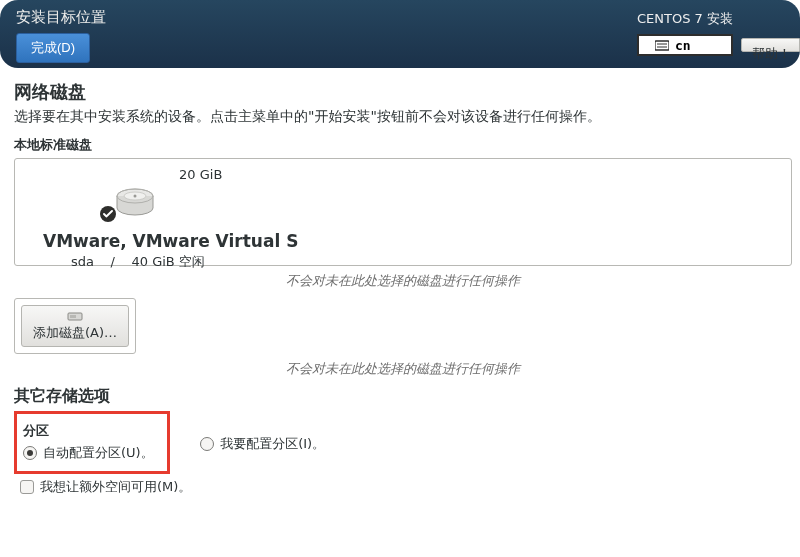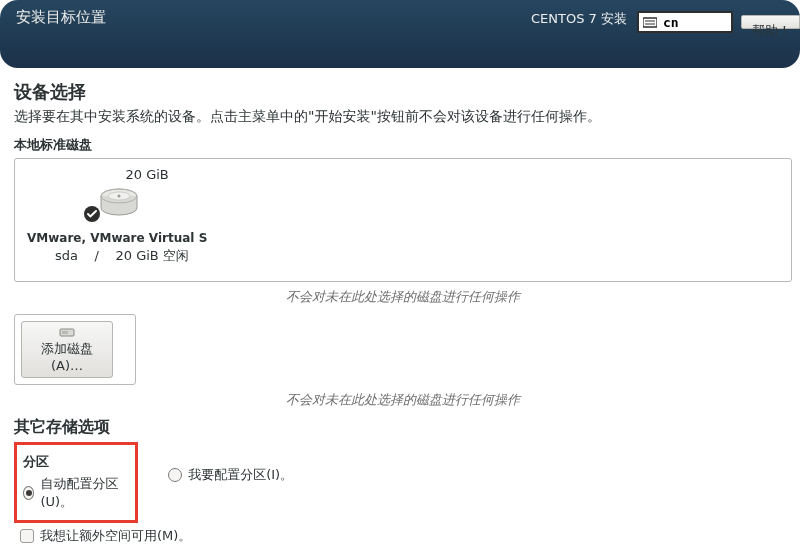--- a/index.html
+++ b/index.html
@@ -37,38 +37,39 @@
     padding: 5px 14px;
     font-size: 13px;
     cursor: pointer;
   }
   .top-right {
     position: absolute;
     right: 0;
     top: 10px;
     text-align: right;
     display: flex;
-    align-items: center;
+    flex-direction: column;
+    align-items: flex-start;
   }
   .installer-name {
     color: #eeeeee;
     font-size: 13px;
     padding-right: 10px;
     margin-bottom: 6px;
   }
   .lang-help-row {
     display: flex;
     align-items: center;
   }
   .lang-box {
     background: #fff;
     border: 2px solid #2d2d2d;
     display: inline-flex;
     align-items: center;
-    padding: 1px 4px;
+    padding: 1px 16px;
     margin-right: 8px;
     height: 22px;
     min-width: 96px;
   }
   .lang-box .kb-icon {
     width: 14px;
     height: 12px;
     margin-right: 6px;
     display: inline-block;
   }
@@ -104,23 +105,23 @@
   .sub-heading {
     font-size: 13px;
     font-weight: bold;
     margin-top: 4px;
     margin-bottom: 4px;
   }
   .disk-panel {
     border: 1px solid #b8b8b4;
     border-radius: 3px;
     background: #fff;
-    height: 124px;
+    height: 108px;
     margin-bottom: 2px;
-    padding: 8px 12px;
+    padding: 8px 28px;
     position: relative;
   }
   .disk-tile {
     display: inline-block;
     text-align: center;
   }
   .disk-capacity {
     font-size: 13px;
     margin-bottom: 4px;
     padding-left: 60px;
@@ -130,21 +131,21 @@
     align-items: center;
     padding-left: 70px;
   }
   .disk-svg { width: 44px; height: 36px; }
   .disk-check {
     position: absolute;
     margin-left: -14px;
     margin-top: 20px;
   }
   .disk-name {
-    font-size: 12px;
+    font-size: 17px;
     font-weight: bold;
     margin-top: 6px;
     text-align: left;
   }
   .disk-sub {
     font-size: 13px;
     color: #2e3436;
     margin-top: 2px;
     text-align: left;
     padding-left: 28px;
@@ -163,34 +164,34 @@
     margin-bottom: 2px;
     width: 122px;
   }
   .add-disk-btn {
     background: linear-gradient(#f7f7f6, #e1e0dd);
     border: 1px solid #b5b5b1;
     border-radius: 3px;
     padding: 4px 6px;
     text-align: center;
     cursor: pointer;
-    width: 92px;
+    width: 108px;
   }
   .add-disk-btn .add-icon {
     display: block;
     margin: 0 auto 2px auto;
     width: 16px; height: 12px;
   }
   .other-section {
     margin-top: 8px;
   }
   .highlight-box {
     border: 3px solid #e63b2e;
     padding: 4px 8px 6px 6px;
-    width: 124px;
+    width: 156px;
     display: inline-block;
     vertical-align: top;
   }
   .radio-row {
     display: flex;
     align-items: center;
     margin: 3px 0;
   }
   .radio {
     width: 14px; height: 14px;
@@ -225,41 +226,42 @@
     text-align: center;
   }
   .part-block { margin-top: 2px; }
   .sub-heading.small { font-size: 13px; font-weight: bold; }
 </style>
 </head>
 <body>
 
 <div class="top-bar">
   <div class="top-title">安装目标位置</div>
+  <button class="done-button">完成(D)</button>
   <div class="top-right">
     <div class="installer-name">CENTOS 7 安装</div>
     <div class="lang-help-row">
       <div class="lang-box">
         <span class="kb-icon">
           <svg viewBox="0 0 14 12">
               <rect x="0" y="2" width="14" height="9" rx="1" fill="none" stroke="#2e2e2e" stroke-width="1.3"></rect>
               <line x1="2" y1="5" x2="12" y2="5" stroke="#2e2e2e" stroke-width="1"></line>
               <line x1="2" y1="8" x2="12" y2="8" stroke="#2e2e2e" stroke-width="1"></line>
             </svg>
         </span>
         <span class="lang-text">cn</span>
       </div>
       <button class="help-button">帮助！</button>
     </div>
   </div>
 </div>
 
 <div class="content">
 
-  <div class="section-heading">设备选择</div>
+  <div class="section-heading">网络磁盘</div>
   <div class="section-desc">选择要在其中安装系统的设备。点击主菜单中的"开始安装"按钮前不会对该设备进行任何操作。</div>
 
   <div class="sub-heading">本地标准磁盘</div>
   <div class="disk-panel">
     <div class="disk-tile">
       <div class="disk-capacity">20 GiB</div>
       <div class="disk-icon-row">
         <span>
           <svg class="disk-svg" viewBox="0 0 44 36">
             <ellipse cx="22" cy="10" rx="18" ry="7" fill="#e8e8e6" stroke="#b0b0ac" stroke-width="1"></ellipse>
@@ -273,21 +275,21 @@
           <svg width="18" height="18" viewBox="0 0 18 18">
             <circle cx="9" cy="9" r="8" fill="#2e2e2c"></circle>
             <path d="M5 9 l2.3 2.4 L13 6" stroke="#ffffff" stroke-width="2" fill="none" stroke-linecap="round" stroke-linejoin="round"></path>
           </svg>
         </span>
       </div>
       <div class="disk-name">VMware, VMware Virtual S</div>
       <div class="disk-sub">
         <span>sda</span>
         &nbsp;&nbsp;&nbsp;<span>/</span>&nbsp;&nbsp;&nbsp;
-        <span>20 GiB 空闲</span>
+        <span>40 GiB 空闲</span>
       </div>
     </div>
   </div>
   <div class="hint-right">不会对未在此处选择的磁盘进行任何操作</div>
 
   <div class="add-disk-row">
     <div class="add-disk-btn">
       <span class="add-icon">
         <svg viewBox="0 0 16 12">
             <rect x="1" y="3" width="14" height="7" rx="1" fill="#d8d8d5" stroke="#8a8a86" stroke-width="1"></rect>

